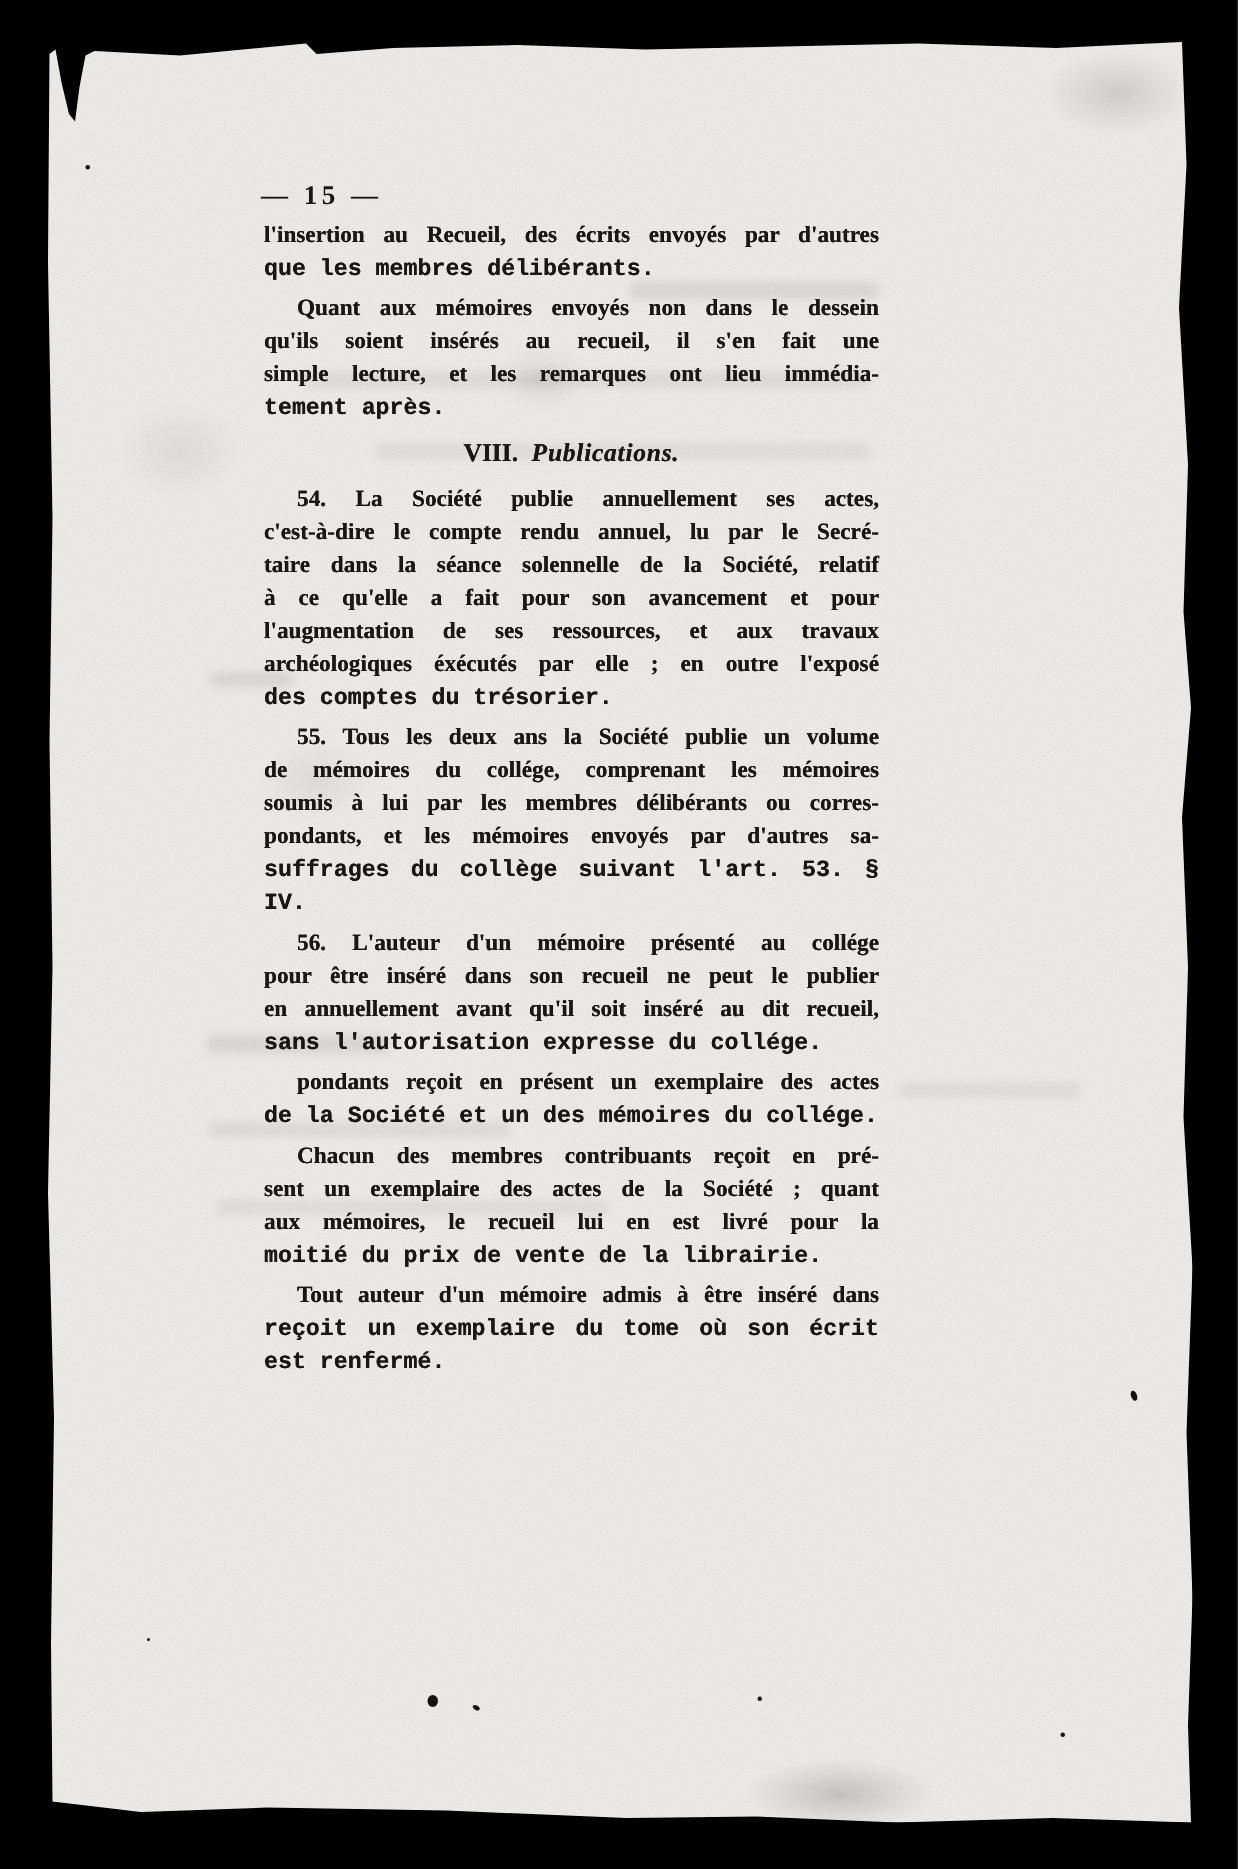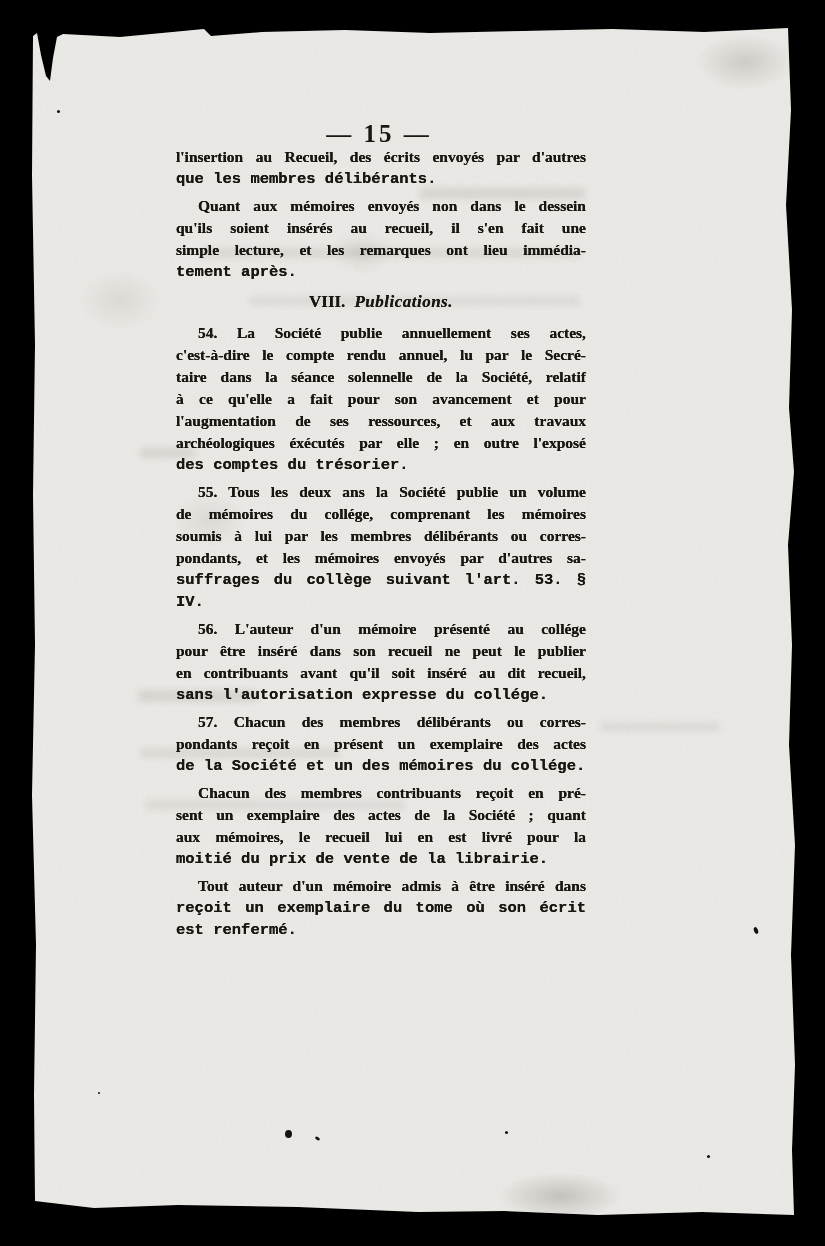--- a/index.html
+++ b/index.html
@@ -73,22 +73,21 @@
     border-radius: 50%;
     pointer-events: none;
   }
   
   #page-number {
     position: absolute;
     z-index: 4;
     left: 174px;
     top: 120px;
     width: 410px;
-    text-align: center;
-    font-size: 25px;
+    font-size: 18px;
     font-weight: bold;
     letter-spacing: 3px;
     color: var(--ink, #1a1713);
   }
   #text-block {
     position: absolute;
     z-index: 4;
     left: 176px;
     top: 146px;
     width: 410px;
@@ -176,25 +175,24 @@
         <div class="para indent">
           <div class="line">55. Tous les deux ans la Société publie un volume</div>
           <div class="line">de mémoires du collége, comprenant les mémoires</div>
           <div class="line">soumis à lui par les membres délibérants ou corres-</div>
           <div class="line">pondants, et les mémoires envoyés par d'autres sa-</div>
           <div class="line last">suffrages du collège suivant l'art. 53. § IV.</div>
         </div>
         <div class="para indent">
           <div class="line">56. L'auteur d'un mémoire présenté au collége</div>
           <div class="line">pour être inséré dans son recueil ne peut le publier</div>
-          <div class="line">en contribuants avant qu'il soit inséré au dit recueil,</div>
+          <div class="line">en annuellement avant qu'il soit inséré au dit recueil,</div>
           <div class="line last">sans l'autorisation expresse du collége.</div>
         </div>
         <div class="para indent">
-          <div class="line">57. Chacun  des membres  délibérants ou corres-</div>
           <div class="line">pondants reçoit en présent un exemplaire des actes</div>
           <div class="line last">de la Société et un des mémoires du collége.</div>
         </div>
         <div class="para indent">
           <div class="line">Chacun des membres  contribuants reçoit en pré-</div>
           <div class="line">sent un exemplaire des actes de la Société ; quant</div>
           <div class="line">aux mémoires, le recueil lui en est livré pour la</div>
           <div class="line last">moitié du prix de vente de la librairie.</div>
         </div>
         <div class="para indent">

